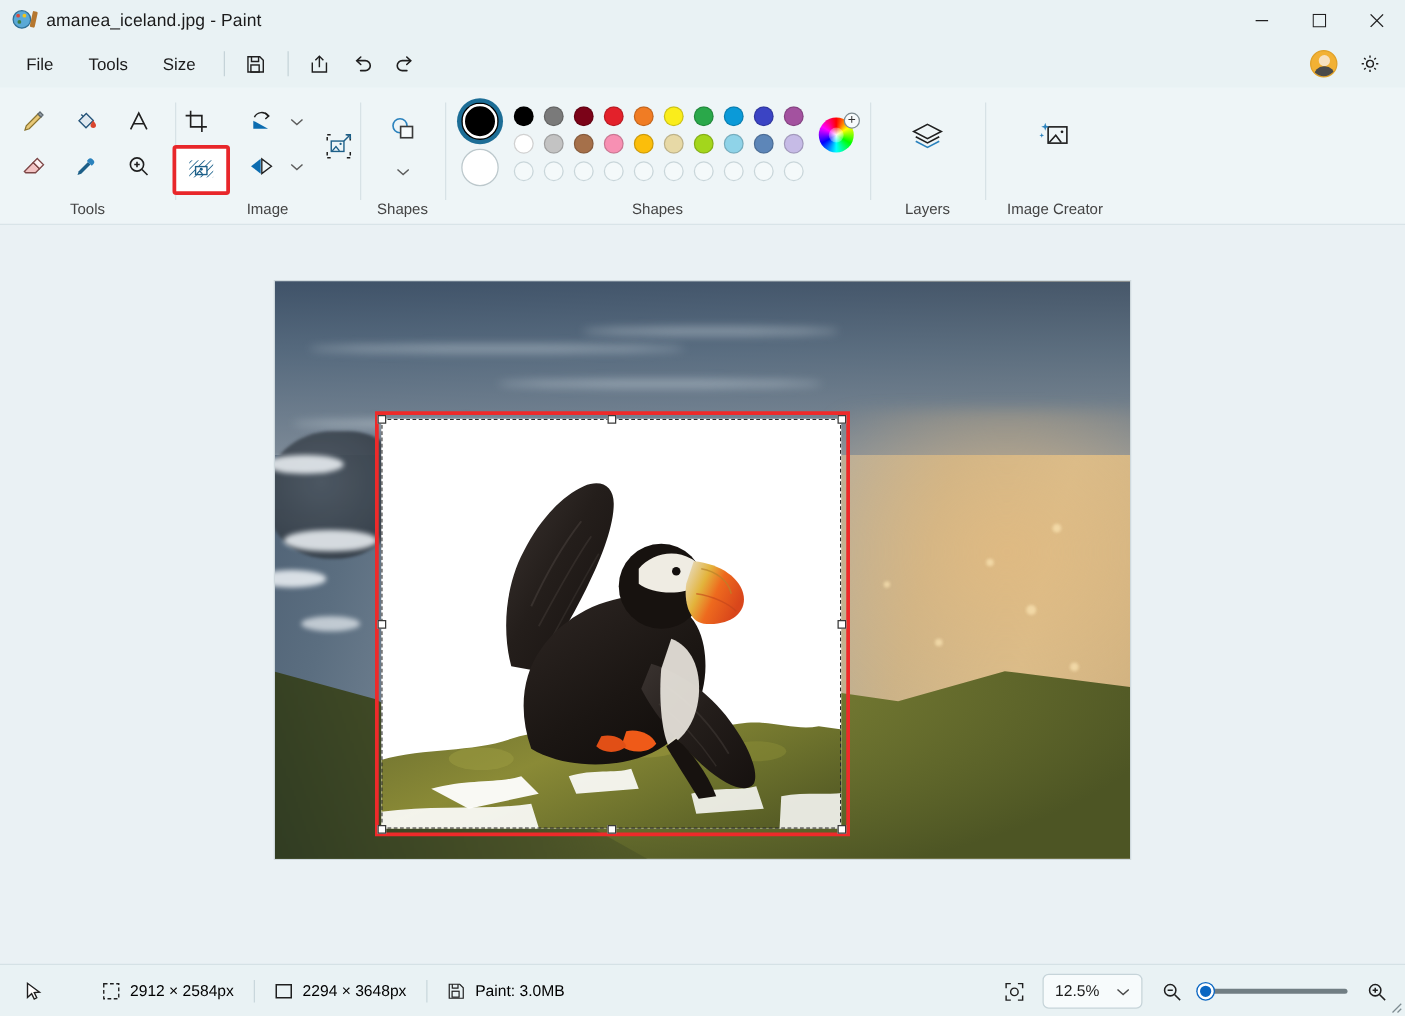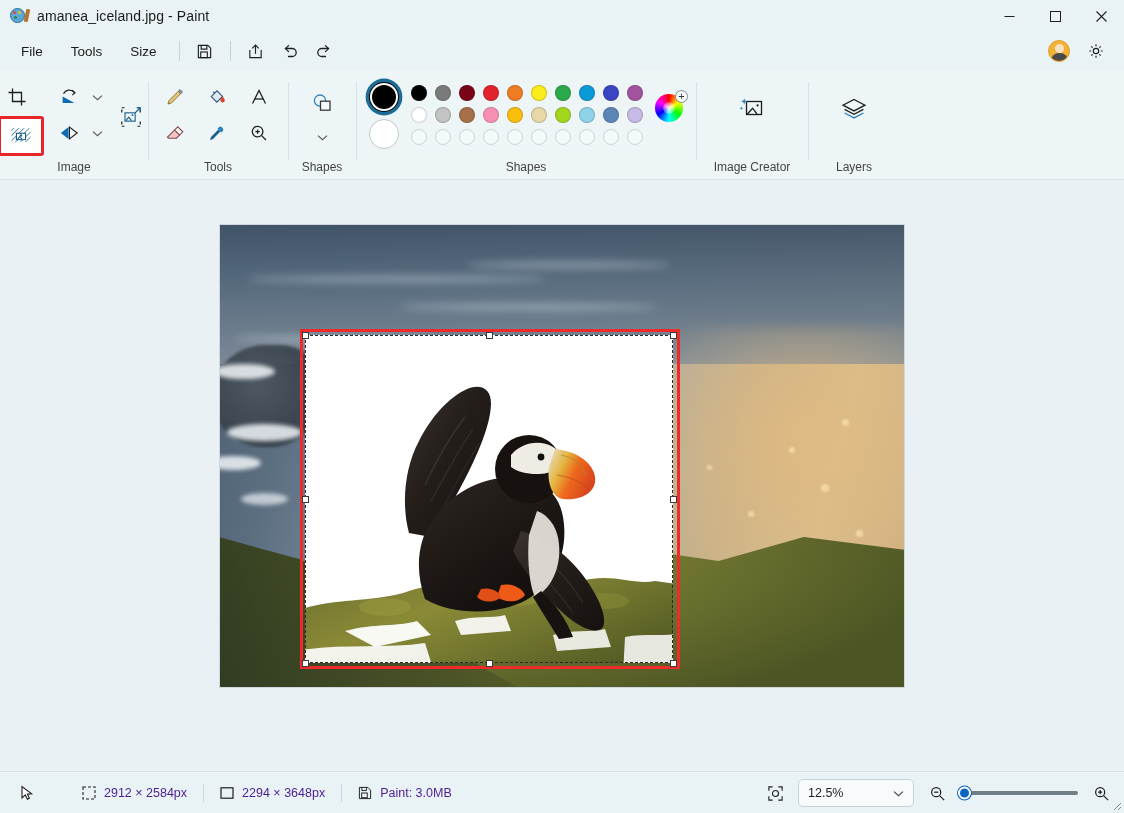--- a/index.html
+++ b/index.html
@@ -310,30 +310,30 @@
   .statusbar {
     flex: 0 0 42px; height: 42px;
     background: #e9f2f4;
     border-top: 1px solid #d5e1e5;
     display: flex; align-items: center;
     padding: 0 14px;
     position: relative;
   }
   .sb-item {
     display: flex; align-items: center; gap: 8px;
-    font-size: 12.5px; color: #4c1d95;
+    font-size: 12.5px; color: #000000;
     padding: 0 16px; height: 26px;
   }
   .sbdiv { width:1px; height:18px; background:#c9d7dc; }
   .sb-right {
     position:absolute; right: 10px; top:0; height:42px;
     display:flex; align-items:center; gap: 10px;
   }
   .zoomsel {
-    width: 116px; height: 28px; border-radius: 5px;
+    width: 80px; height: 28px; border-radius: 5px;
     border: 1px solid #c6d4d9; background: #f7fbfc;
     display:flex; align-items:center; justify-content:space-between;
     padding: 0 9px; font-size: 12.5px; color:#1d1d1d;
   }
   .zoomslider {
     width: 118px; height: 4px; border-radius: 2px;
     background: #717e83; position: relative;
   }
   .zthumb {
     position:absolute; left: -2px; top: 50%; transform: translateY(-50%);
@@ -424,20 +424,64 @@
         <svg width="18" height="18" viewBox="0 0 20 20" fill="none" stroke="currentColor" stroke-width="1.3">
           <circle cx="10" cy="10" r="3"></circle>
           <path d="M10 2.6v2M10 15.4v2M17.4 10h-2M4.6 10h-2M15.2 4.8l-1.4 1.4M6.2 13.8l-1.4 1.4M15.2 15.2l-1.4-1.4M6.2 6.2 4.8 4.8"></path>
         </svg>
       </div>
     </div>
   </div>
 
   <div class="ribbon">
 
+
+    <div class="group" style="width:140px">
+      <div class="grow" style="display:grid;grid-template-columns:repeat(3,40px);grid-auto-rows:34px;gap:2px">
+        <div class="tbtn">
+          <svg width="20" height="20" viewBox="0 0 20 20" fill="none">
+            <path d="M3 17l1-3.4L13.4 4.2l2.4 2.4L6.4 16z" fill="#e8c877" stroke="#8a7430" stroke-width="1"></path>
+            <path d="M13.4 4.2 15 2.6l2.4 2.4-1.6 1.6z" fill="#9aa3ab" stroke="#5c666e" stroke-width="1"></path>
+          </svg>
+        </div>
+        <div class="tbtn">
+          <svg width="20" height="20" viewBox="0 0 20 20" fill="none">
+            <path d="M4.2 9.6 10 3.8l5.6 5.6-5.8 5.8z" fill="#dfe8ef" stroke="#27557a" stroke-width="1.1"></path>
+            <path d="M7.6 6.2 6 4.6" stroke="#27557a" stroke-width="1.1"></path>
+            <path d="M15.6 9.4c1.6 2 2.2 3 2.2 3.8a2.2 2.2 0 0 1-4.4 0c0-.8.6-1.8 2.2-3.8z" fill="#d9452f"></path>
+          </svg>
+        </div>
+        <div class="tbtn">
+          <svg width="20" height="20" viewBox="0 0 20 20" fill="none" stroke="#1f1f1f" stroke-width="1.3">
+            <path d="M3.5 16.5 10 3.5l6.5 13"></path>
+              <path d="M5.8 12h8.4"></path>
+          </svg>
+        </div>
+        <div class="tbtn">
+          <svg width="20" height="20" viewBox="0 0 20 20" fill="none">
+            <path d="M2.5 14.2 9.6 7l5 5-3.2 3.2H3.6z" fill="#f2c3c3" stroke="#7d4747" stroke-width="1.05"></path>
+            <path d="M9.6 7 12.8 3.8l5 5L14.6 12z" fill="#fdf2f2" stroke="#7d4747" stroke-width="1.05"></path>
+          </svg>
+        </div>
+        <div class="tbtn">
+          <svg width="20" height="20" viewBox="0 0 20 20" fill="none">
+            <path d="M3 17l1-3 7.4-7.4 2 2L6 16z" fill="#1c5f88"></path>
+            <path d="M11.6 4.4a2.4 2.4 0 0 1 3.4 0l.6.6a2.4 2.4 0 0 1 0 3.4l-1.2 1.2-3.9-3.9z" fill="#2b82bd"></path>
+          </svg>
+        </div>
+        <div class="tbtn">
+          <svg width="20" height="20" viewBox="0 0 20 20" fill="none" stroke="#1f1f1f" stroke-width="1.3">
+            <circle cx="8.6" cy="8.6" r="5.3"></circle>
+              <path d="M12.6 12.6 17 17"></path>
+              <path d="M6.4 8.6h4.4M8.6 6.4v4.4"></path>
+          </svg>
+        </div>
+      </div>
+      <div class="group-label">Tools</div>
+    </div>
 
     <div class="group" style="width:148px">
       <div class="grow" style="gap:6px">
         <div class="gcol">
           <div class="tbtn">
             <svg width="20" height="20" viewBox="0 0 20 20" fill="none" stroke="#1f1f1f" stroke-width="1.3">
               <path d="M5.5 1.5v13h13"></path>
                 <path d="M1.5 5.5h13v13"></path>
             </svg>
           </div>
@@ -496,64 +540,20 @@
               <path d="M7.4 17 10.6 13.2 13.6 17" fill="none" stroke="#1c5f88" stroke-width="1.2"></path>
               <path d="M19 3h4v4" stroke="#1c5f88" stroke-width="1.3"></path>
               <path d="M17.5 8.5 23 3" stroke="#1c5f88" stroke-width="1.3"></path>
             </svg>
           </div>
         </div>
       </div>
       <div class="group-label">Image</div>
     </div>
 
-    <div class="group" style="width:140px">
-      <div class="grow" style="display:grid;grid-template-columns:repeat(3,40px);grid-auto-rows:34px;gap:2px">
-        <div class="tbtn">
-          <svg width="20" height="20" viewBox="0 0 20 20" fill="none">
-            <path d="M3 17l1-3.4L13.4 4.2l2.4 2.4L6.4 16z" fill="#e8c877" stroke="#8a7430" stroke-width="1"></path>
-            <path d="M13.4 4.2 15 2.6l2.4 2.4-1.6 1.6z" fill="#9aa3ab" stroke="#5c666e" stroke-width="1"></path>
-          </svg>
-        </div>
-        <div class="tbtn">
-          <svg width="20" height="20" viewBox="0 0 20 20" fill="none">
-            <path d="M4.2 9.6 10 3.8l5.6 5.6-5.8 5.8z" fill="#dfe8ef" stroke="#27557a" stroke-width="1.1"></path>
-            <path d="M7.6 6.2 6 4.6" stroke="#27557a" stroke-width="1.1"></path>
-            <path d="M15.6 9.4c1.6 2 2.2 3 2.2 3.8a2.2 2.2 0 0 1-4.4 0c0-.8.6-1.8 2.2-3.8z" fill="#d9452f"></path>
-          </svg>
-        </div>
-        <div class="tbtn">
-          <svg width="20" height="20" viewBox="0 0 20 20" fill="none" stroke="#1f1f1f" stroke-width="1.3">
-            <path d="M3.5 16.5 10 3.5l6.5 13"></path>
-              <path d="M5.8 12h8.4"></path>
-          </svg>
-        </div>
-        <div class="tbtn">
-          <svg width="20" height="20" viewBox="0 0 20 20" fill="none">
-            <path d="M2.5 14.2 9.6 7l5 5-3.2 3.2H3.6z" fill="#f2c3c3" stroke="#7d4747" stroke-width="1.05"></path>
-            <path d="M9.6 7 12.8 3.8l5 5L14.6 12z" fill="#fdf2f2" stroke="#7d4747" stroke-width="1.05"></path>
-          </svg>
-        </div>
-        <div class="tbtn">
-          <svg width="20" height="20" viewBox="0 0 20 20" fill="none">
-            <path d="M3 17l1-3 7.4-7.4 2 2L6 16z" fill="#1c5f88"></path>
-            <path d="M11.6 4.4a2.4 2.4 0 0 1 3.4 0l.6.6a2.4 2.4 0 0 1 0 3.4l-1.2 1.2-3.9-3.9z" fill="#2b82bd"></path>
-          </svg>
-        </div>
-        <div class="tbtn">
-          <svg width="20" height="20" viewBox="0 0 20 20" fill="none" stroke="#1f1f1f" stroke-width="1.3">
-            <circle cx="8.6" cy="8.6" r="5.3"></circle>
-              <path d="M12.6 12.6 17 17"></path>
-              <path d="M6.4 8.6h4.4M8.6 6.4v4.4"></path>
-          </svg>
-        </div>
-      </div>
-      <div class="group-label">Tools</div>
-    </div>
-
 
     <div class="group" style="width:68px">
       <div class="grow" style="flex-direction:column;align-items:center;gap:0;padding-top:12px">
         <div class="tbtn">
           <svg width="24" height="24" viewBox="0 0 24 24" fill="none">
             <circle cx="10" cy="9.6" r="5.6" stroke="#2b82bd" stroke-width="1.3" fill="none"></circle>
             <rect x="10.5" y="10.2" width="9.5" height="9" fill="#f7fbfc" stroke="#3a3a3a" stroke-width="1.3"></rect>
           </svg>
         </div>
         <div class="chev">
@@ -609,46 +609,46 @@
               <div class="sw empty"></div>
             </div>
         </div>
         <div class="wheel">
           <div class="plus">+</div>
         </div>
       </div>
       <div class="group-label">Shapes</div>
     </div>
 
+    <div class="group" style="width:92px">
+      <div class="grow" style="padding-top:16px">
+        <div class="tbtn" style="width:46px;height:38px">
+          <svg width="28" height="26" viewBox="0 0 28 26" fill="none" stroke-width="1.3">
+            <path d="M14 3.5 25 9.2 14 14.9 3 9.2z" stroke="#1f1f1f" fill="none"></path>
+            <path d="M4.6 13.4 14 18.3l9.4-4.9" stroke="#1f1f1f" fill="none"></path>
+            <path d="M4.6 17 14 21.9l9.4-4.9" stroke="#2b82bd" fill="none"></path>
+          </svg>
+        </div>
+      </div>
+      <div class="group-label">Layers</div>
+    </div>
+
     <div class="group" style="width:112px">
       <div class="grow" style="padding-top:16px">
         <div class="tbtn" style="width:46px;height:38px">
           <svg width="28" height="26" viewBox="0 0 28 26" fill="none">
             <rect x="8.5" y="5.5" width="15" height="13" stroke="#1f1f1f" stroke-width="1.3"></rect>
             <circle cx="19.6" cy="9.4" r="1.1" fill="#1f1f1f"></circle>
             <path d="M9.4 18 14.6 12.2 19 18" stroke="#1f1f1f" stroke-width="1.3" fill="none"></path>
             <path d="M6.2 2.2 7 4.6l2.4.8-2.4.8L6.2 8.6 5.4 6.2 3 5.4l2.4-.8z" fill="#2b82bd"></path>
             <path d="M3.4 10.4l.5 1.4 1.4.5-1.4.5-.5 1.4-.5-1.4-1.4-.5 1.4-.5z" fill="#2b82bd"></path>
           </svg>
         </div>
       </div>
       <div class="group-label">Image Creator</div>
-    </div>
-
-    <div class="group" style="width:92px">
-      <div class="grow" style="padding-top:16px">
-        <div class="tbtn" style="width:46px;height:38px">
-          <svg width="28" height="26" viewBox="0 0 28 26" fill="none" stroke-width="1.3">
-            <path d="M14 3.5 25 9.2 14 14.9 3 9.2z" stroke="#1f1f1f" fill="none"></path>
-            <path d="M4.6 13.4 14 18.3l9.4-4.9" stroke="#1f1f1f" fill="none"></path>
-            <path d="M4.6 17 14 21.9l9.4-4.9" stroke="#2b82bd" fill="none"></path>
-          </svg>
-        </div>
-      </div>
-      <div class="group-label">Layers</div>
     </div>
   </div>
 
   <div class="workspace">
     <div class="canvas-host">
 
       <div class="photo">
         <div class="ocean"></div>
         <div class="ocean-top"></div>
         <div class="glow"></div>

